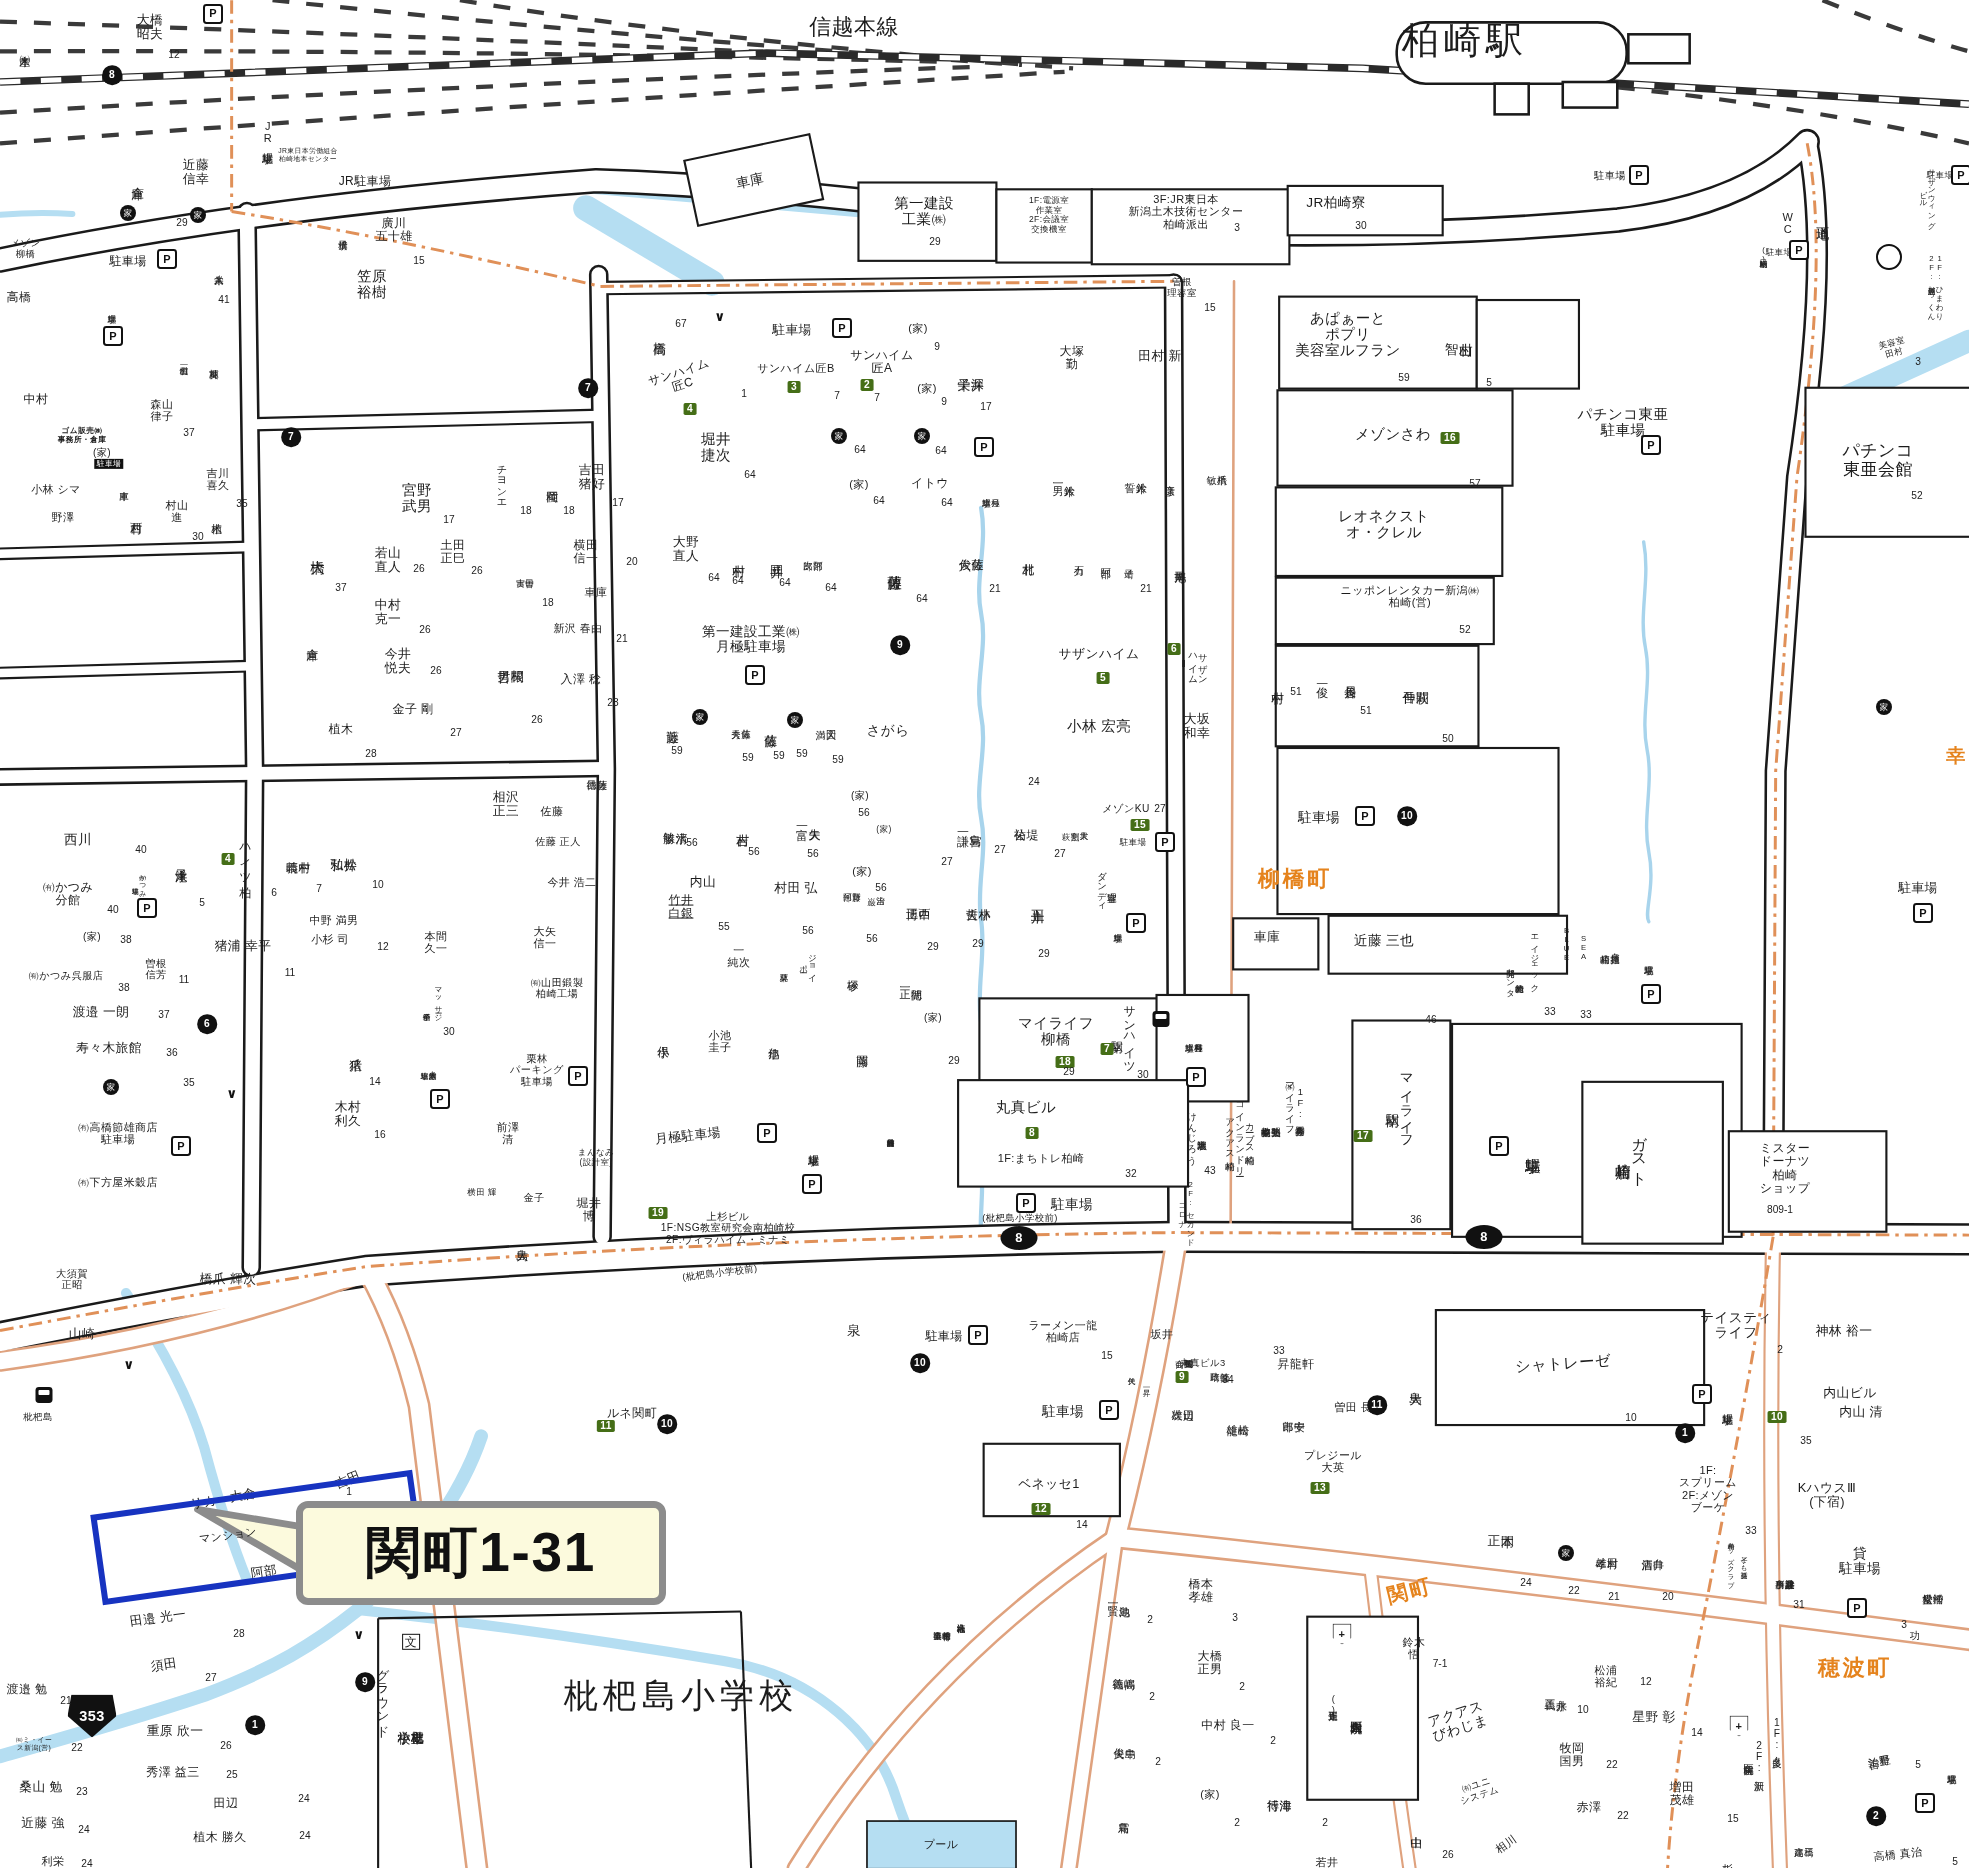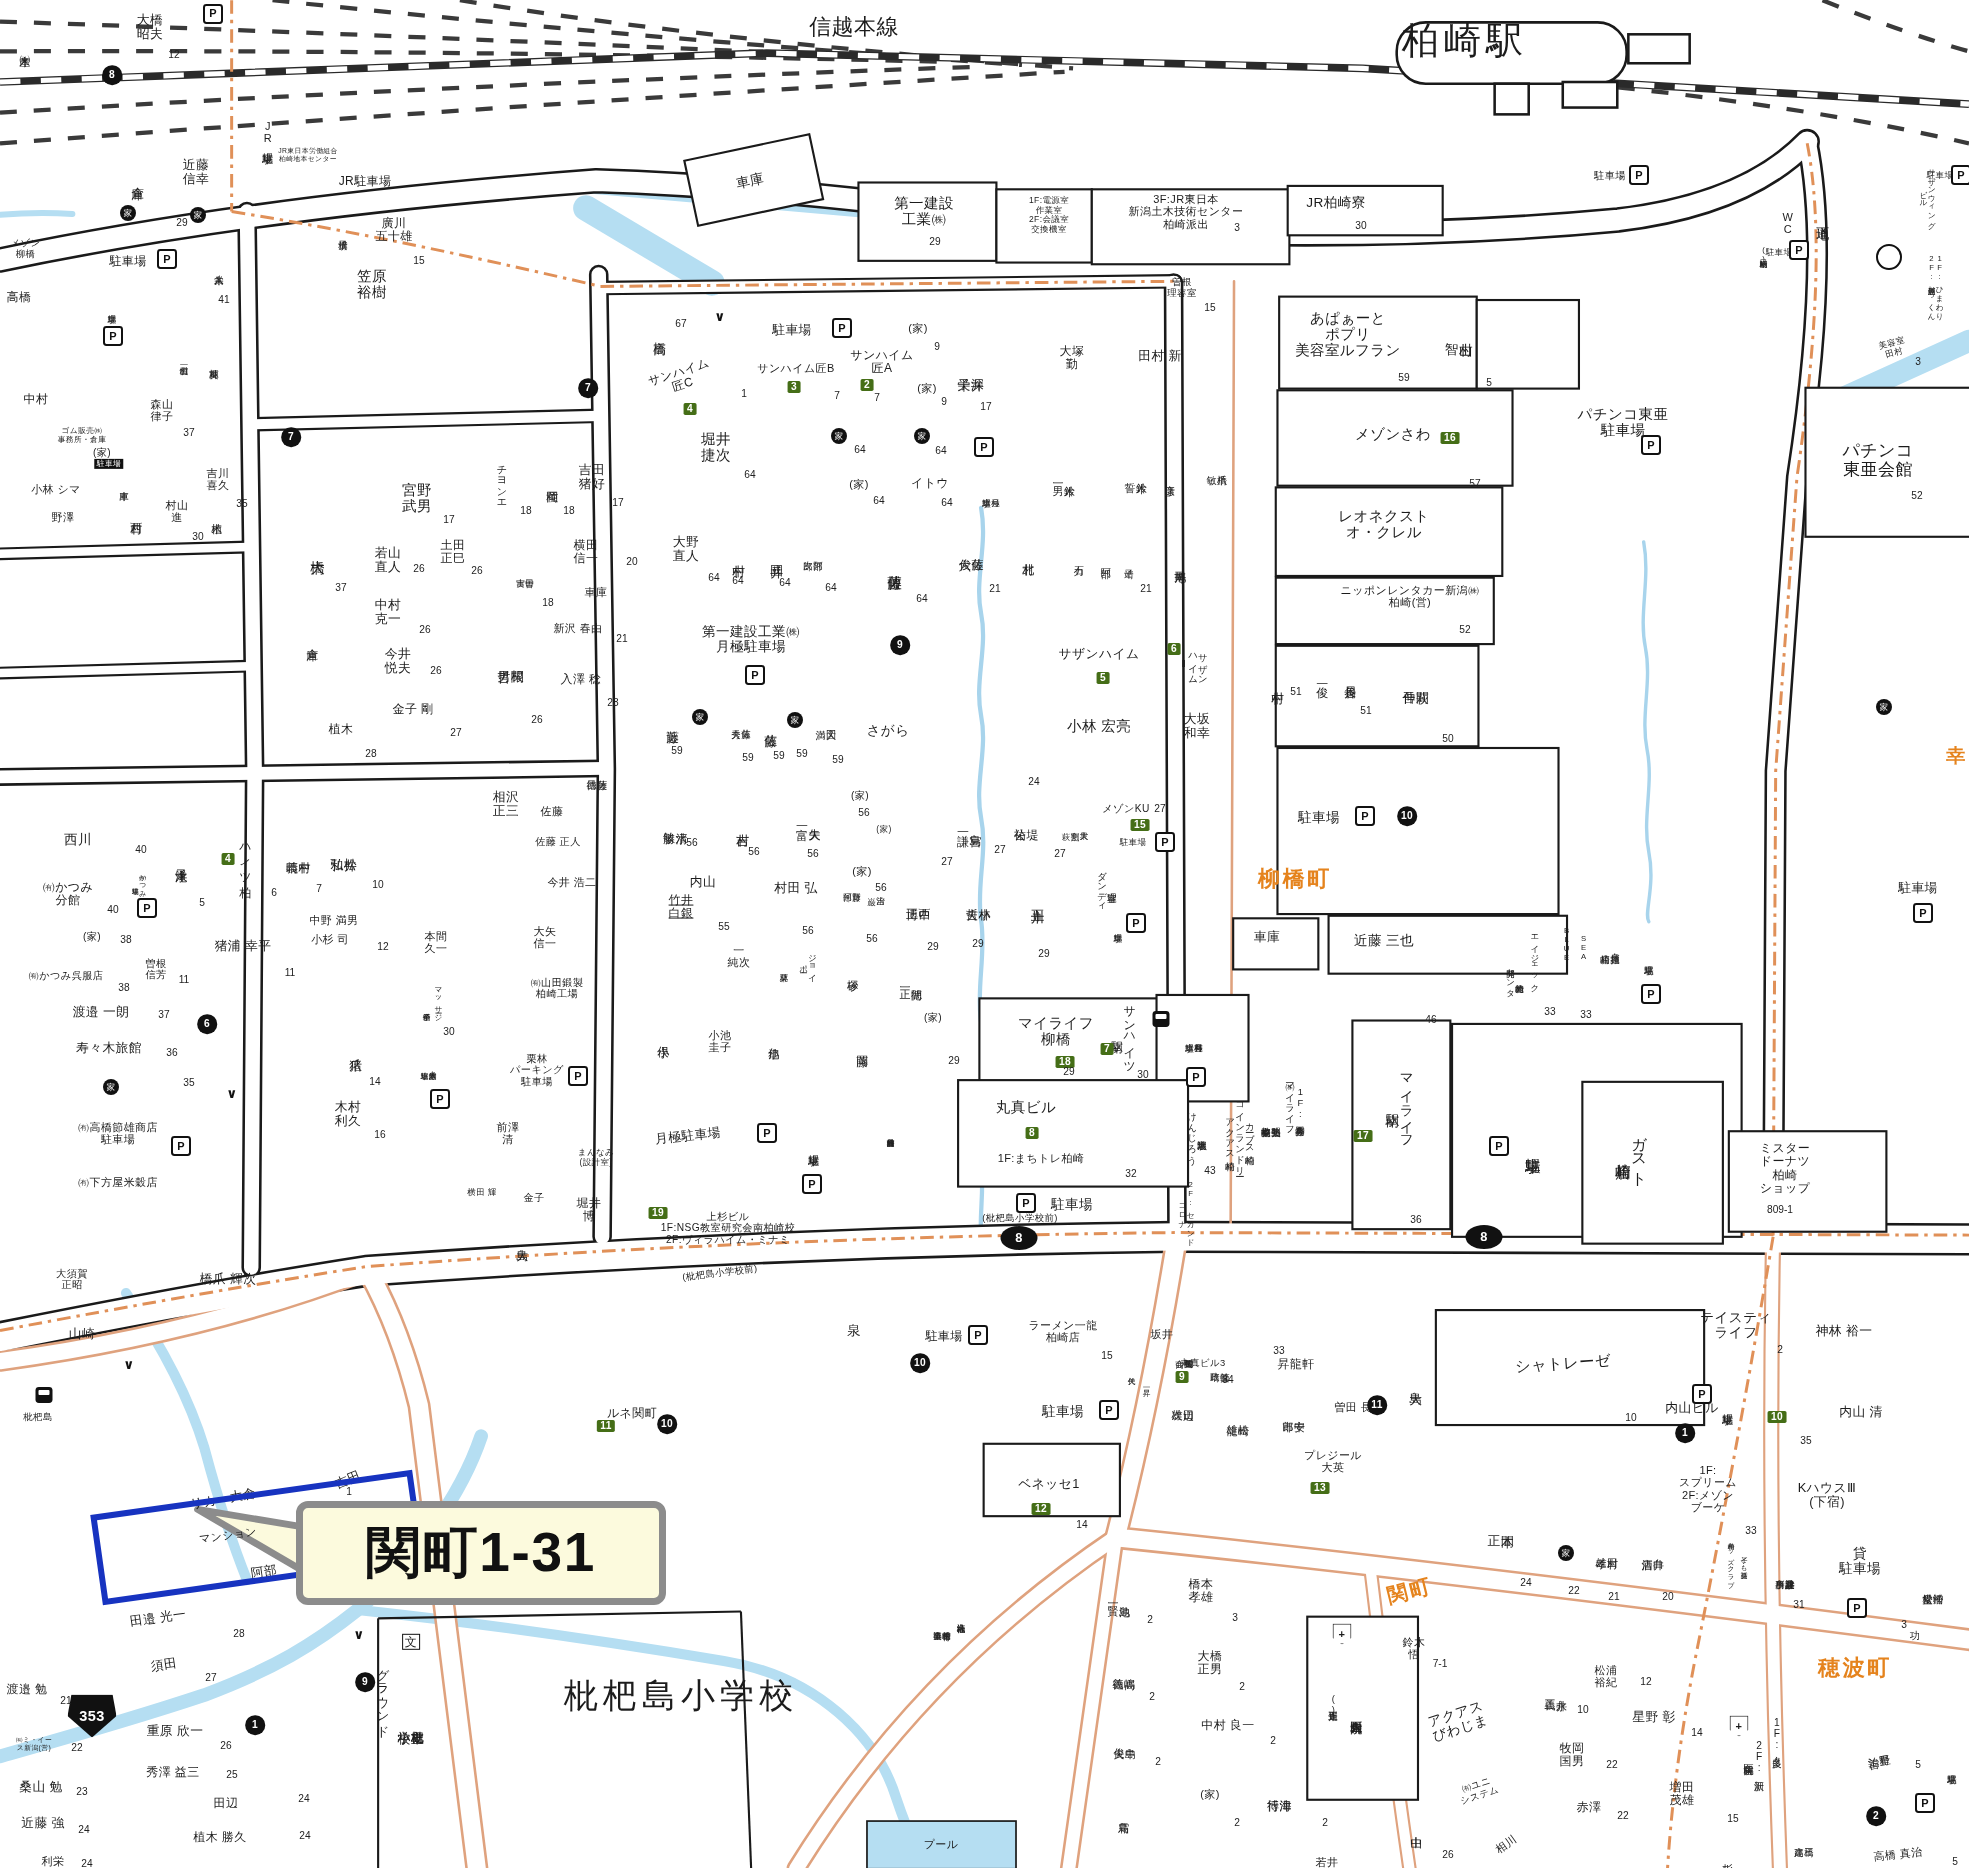--- a/index.html
+++ b/index.html
@@ -242,21 +242,21 @@
 柳橋</div>
       <div class="lbl" style="left: 19px; top: 298px; font-size: 12px; transform: translate(-50%, -50%);">高橋</div>
       <div class="lbl tiny v" style="left: 112px; top: 308px; font-size: 8.5px; transform: translate(-50%, -50%);">駐車場</div>
       <div class="lbl pico" style="left: 113px; top: 336px; transform: translate(-50%, -50%);">P</div>
       <div class="lbl tiny v" style="left: 214px; top: 362px; font-size: 9.4px; transform: translate(-50%, -50%);">林英姫</div>
       <div class="lbl tiny v" style="left: 184px; top: 360px; font-size: 8.5px; transform: translate(-50%, -50%);">村山慎一</div>
       <div class="lbl" style="left: 36px; top: 400px; font-size: 12px; transform: translate(-50%, -50%);">中村</div>
       <div class="lbl" style="left: 162px; top: 410px; font-size: 11px; transform: translate(-50%, -50%);">森山
 律子</div>
       <div class="lbl num" style="left: 189px; top: 433px; transform: translate(-50%, -50%);">37</div>
-      <div class="lbl tiny" style="left: 82px; top: 436px; font-size: 7.7px; transform: translate(-50%, -50%);">ゴム販売㈱
+      <div class="lbl tiny" style="left: 82px; top: 436px; font-size: 7.7px; transform: translate(-50%, -50%); font-weight: bold;">ゴム販売㈱
 事務所・倉庫</div>
       <div class="lbl" style="left: 218px; top: 479px; font-size: 11px; transform: translate(-50%, -50%);">吉川
 喜久</div>
       <div class="lbl num" style="left: 242px; top: 504px; transform: translate(-50%, -50%);">35</div>
       <div class="lbl" style="left: 102px; top: 453px; font-size: 10.2px; transform: translate(-50%, -50%);">(家)</div>
       <div class="lbl blackbadge" style="left: 109px; top: 464px; transform: translate(-50%, -50%);">駐車場</div>
       <div class="lbl tiny v" style="left: 124px; top: 484px; font-size: 9.4px; transform: translate(-50%, -50%);">車庫</div>
       <div class="lbl v" style="left: 136px; top: 513px; font-size: 12px; transform: translate(-50%, -50%);">西村</div>
       <div class="lbl" style="left: 177px; top: 511px; font-size: 11px; transform: translate(-50%, -50%);">村山
 進</div>
@@ -700,21 +700,21 @@
       <div class="lbl green" style="left: 658px; top: 1213px; transform: translate(-50%, -50%);">19</div>
       <div class="lbl" style="left: 1563px; top: 1363px; font-size: 15.3px; transform: translate(-50%, -50%) rotate(-4deg);">シャトレーゼ</div>
       <div class="lbl num" style="left: 1631px; top: 1418px; transform: translate(-50%, -50%);">10</div>
       <div class="lbl" style="left: 1736px; top: 1325px; font-size: 13.6px; transform: translate(-50%, -50%);">テイスティ
 ライフ</div>
       <div class="lbl num" style="left: 1780px; top: 1350px; transform: translate(-50%, -50%);">2</div>
       <div class="lbl" style="left: 1844px; top: 1331px; font-size: 12.8px; transform: translate(-50%, -50%);">神林 裕一</div>
       <div class="lbl pico" style="left: 1702px; top: 1394px; transform: translate(-50%, -50%);">P</div>
       <div class="lbl v" style="left: 1727px; top: 1405px; font-size: 11px; transform: translate(-50%, -50%);">駐車場</div>
       <div class="lbl disc" style="left: 1685px; top: 1433px; transform: translate(-50%, -50%);">1</div>
-      <div class="lbl" style="left: 1692px; top: 1393px; font-size: 12.8px; transform: translate(-50%, -50%); margin-top: 15px;">内山ビル</div>
+      <div class="lbl" style="left: 1850px; top: 1393px; font-size: 12.8px; transform: translate(-50%, -50%);">内山ビル</div>
       <div class="lbl green" style="left: 1777px; top: 1417px; transform: translate(-50%, -50%);">10</div>
       <div class="lbl num" style="left: 1806px; top: 1441px; transform: translate(-50%, -50%);">35</div>
       <div class="lbl" style="left: 1861px; top: 1412px; font-size: 12.8px; transform: translate(-50%, -50%);">内山 清</div>
       <div class="lbl" style="left: 1708px; top: 1489px; font-size: 11px; transform: translate(-50%, -50%);">1F:
 スプリーム
 2F:メゾン
 ブーケ</div>
       <div class="lbl num" style="left: 1751px; top: 1531px; transform: translate(-50%, -50%);">33</div>
       <div class="lbl" style="left: 1827px; top: 1495px; font-size: 12.8px; transform: translate(-50%, -50%);">KハウスⅢ
 (下宿)</div>

